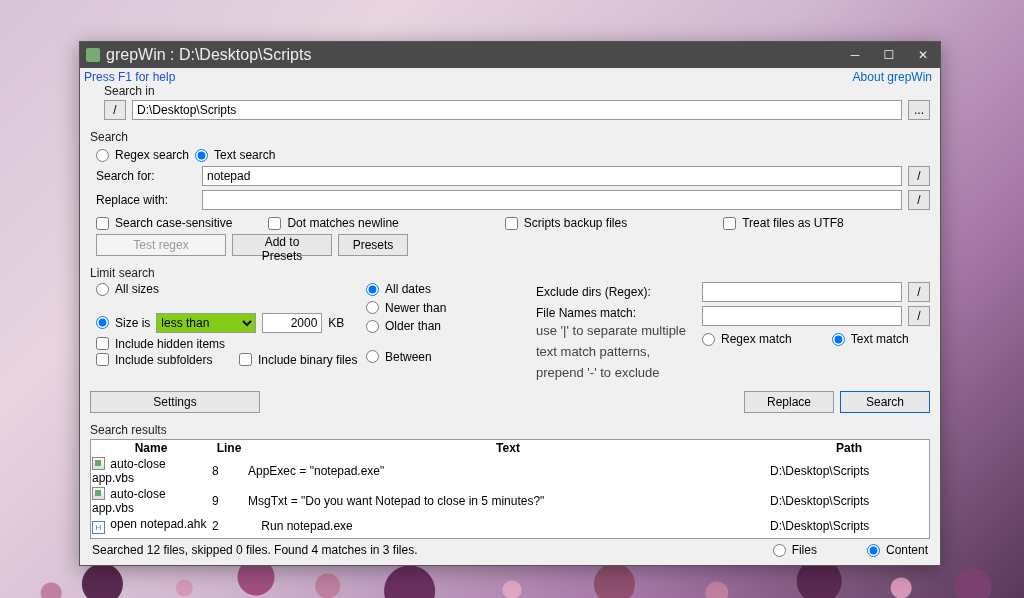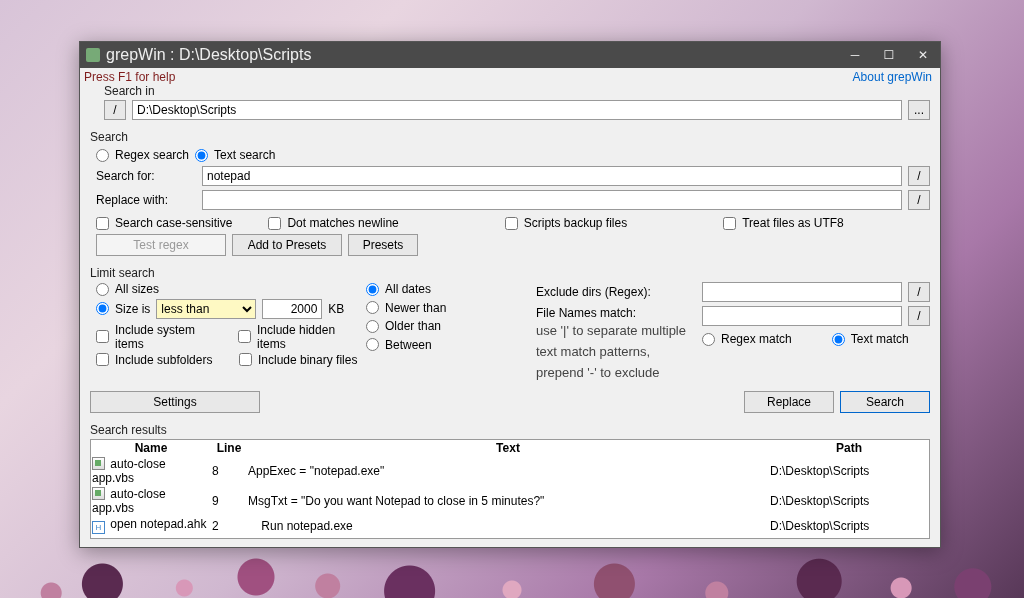--- a/index.html
+++ b/index.html
@@ -8,33 +8,33 @@
   .flowers { position: absolute; left: 0; right: 0; bottom: 0; height: 140px; background: radial-gradient(circle at 10% 90%, #5a2a50 0 20px, transparent 21px), radial-gradient(circle at 25% 85%, #a05080 0 18px, transparent 19px), radial-gradient(circle at 40% 95%, #6a3060 0 25px, transparent 26px), radial-gradient(circle at 60% 90%, #905070 0 20px, transparent 21px), radial-gradient(circle at 80% 88%, #5a2a50 0 22px, transparent 23px), radial-gradient(circle at 95% 92%, #7a4070 0 18px, transparent 19px); }
   .flowers2 { position: absolute; left: 0; right: 0; bottom: 0; height: 100px; background: radial-gradient(circle at 5% 95%, #c080a0 0 10px, transparent 11px), radial-gradient(circle at 18% 90%, #d898b8 0 8px, transparent 9px), radial-gradient(circle at 32% 88%, #c080a0 0 12px, transparent 13px), radial-gradient(circle at 50% 92%, #e0a8c0 0 9px, transparent 10px), radial-gradient(circle at 70% 95%, #c080a0 0 11px, transparent 12px), radial-gradient(circle at 88% 90%, #d898b8 0 10px, transparent 11px); }
 
   .window { position: absolute; left: 79px; top: 41px; width: 862px; background: #f0f0f0; box-shadow: 0 4px 20px rgba(0,0,0,.35); border: 1px solid #555; }
   .titlebar { height: 26px; background: #4a4a4a; color: #eee; display: flex; align-items: center; padding-left: 6px; }
   .titlebar .appicon { width: 14px; height: 14px; background: #7a7; border-radius: 2px; margin-right: 6px; display:inline-block;}
   .title-text { flex: 1; font-size: 16px; }
   .winbtn { width: 34px; height: 26px; display: flex; align-items: center; justify-content: center; color: #eee; }
 
   .help-row { display: flex; padding: 2px 8px 0 4px; }
-  .help-text { flex: 1; color: #7f1d1d; }
+  .help-text { flex: 1; color: #1d4ed8; }
   .about-link { color: #0066cc; cursor: pointer; }
 
   .client { padding: 0 10px 8px 10px; }
   .section-label { color: #222; margin-bottom: 2px; }
   .row { display: flex; align-items: center; gap: 6px; }
 
   input[type=text].field { height: 20px; border: 1px solid #999; padding: 1px 4px; background: #fff; }
   .smallbtn { height: 20px; min-width: 22px; border: 1px solid #999; background: #e8e8e8; display: inline-flex; align-items: center; justify-content: center; padding: 0 4px; }
   button.bigbtn { height: 22px; border: 1px solid #999; background: #e8e8e8; padding: 0 10px; }
   button.bigbtn.primary { border: 1px solid #0066cc; }
   button.bigbtn:disabled { color: #999; background: #f4f4f4; }
-  select.combo { height: 20px; border: 1px solid #999; background: #fef9c3; }
+  select.combo { height: 20px; border: 1px solid #999; background: #84cc16; }
 
   .radio, .check { display: inline-flex; align-items: center; gap: 4px; }
   .radio input, .check input { margin: 0 2px 0 0; width: 13px; height: 13px; }
   .results-wrap { border: 1px solid #999; background: #fff; height: 100px; overflow: auto; }
   .results-wrap table { width: 100%; border-collapse: collapse; }
   .fileicon { display: inline-block; width: 13px; height: 13px; margin-right: 2px; vertical-align: -2px; }
   .fileicon.vbs { background: linear-gradient(#fff,#ddd); border:1px solid #888; position:relative;}
   .fileicon.vbs::after{content:"";position:absolute;left:2px;top:2px;width:6px;height:6px;background:#6a6;}
   .fileicon.ahk { background: #fff; border:1px solid #48c; color:#48c; font-size:8px; line-height:11px; text-align:center;}
 
@@ -112,49 +112,45 @@
               <input type="checkbox" style="">
               <span>Scripts backup files</span>
             </label>
           <label class="check" style="margin-left:60px;">
               <input type="checkbox" style="">
               <span>Treat files as UTF8</span>
             </label>
         </div>
         <div class="row" style="margin-top:4px; gap:6px;">
           <button class="bigbtn" disabled="" style="width:130px;">Test regex</button>
-          <button class="bigbtn" style="width:110px;">Add to Presets</button>
+          <button class="bigbtn" style="width:100px;">Add to Presets</button>
           <button class="bigbtn" style="width:70px;">Presets</button>
         </div>
       </div>
     </div>
 
     <div style="margin-top:10px;">
       <div class="section-label">Limit search</div>
       <div style="display:flex; padding-left:6px;">
 
         <div style="width:270px;">
           <label class="radio">
               <input type="radio" name="sizer" style="">
               <span>All sizes</span>
             </label><br>
-          <div class="row" style="margin-top:0;">
+          <div class="row" style="margin-top:14px;">
             <label class="radio">
                 <input type="radio" name="sizer" checked="" style="">
                 <span>Size is</span>
               </label>
             <select class="combo" style="width:100px;"><option>less than</option></select>
             <input type="text" class="field" style="width: 60px; text-align: right;" value="2000">
             <span>KB</span>
           </div>
           <div class="row" style="margin-top:4px; gap:18px;">
-            <label class="check" style="width:125px;">
-                <input type="checkbox" style="">
-                <span>Include system items</span>
-              </label>
             <label class="check">
                 <input type="checkbox" style="">
                 <span>Include hidden items</span>
               </label>
           </div>
           <div class="row" style="margin-top:2px; gap:18px;">
             <label class="check" style="width:125px;">
                 <input type="checkbox" style="">
                 <span>Include subfolders</span>
               </label>
@@ -171,21 +167,21 @@
               <span>All dates</span>
             </label><br>
           <label class="radio" style="margin-top:2px;display:inline-flex;">
               <input type="radio" name="dater" style="">
               <span>Newer than</span>
             </label><br>
           <label class="radio" style="margin-top:2px;display:inline-flex;">
               <input type="radio" name="dater" style="">
               <span>Older than</span>
             </label><br>
-          <label class="radio" style="margin-top:2px;display:inline-flex;">
+          <label class="radio" style="margin-top:14px;display:inline-flex;">
               <input type="radio" name="dater" style="">
               <span>Between</span>
             </label>
         </div>
 
         <div style="flex:1;">
           <div class="row">
             <span style="width:160px;">Exclude dirs (Regex):</span>
             <input type="text" class="field grow" value="" style="">
             <button class="smallbtn">/</button>
@@ -258,15 +254,26 @@
                 <td> Test Script.ahk</td>
                 <td>7</td>
                 <td style="white-space:pre;">    Run notepad.exe</td>
                 <td>D:\Desktop\Scripts</td>
               </tr>
             </tbody>
         </table>
       </div>
     </div>
 
+    <div class="statusbar">
+      <span class="status-text">Searched 12 files, skipped 0 files. Found 4 matches in 3 files.</span>
+      <label class="radio" style="margin-right:50px;">
+          <input type="radio" name="view" style="">
+          <span>Files</span>
+        </label>
+      <label class="radio">
+          <input type="radio" name="view" checked="" style="">
+          <span>Content</span>
+        </label>
+    </div>
 
   </div>
 </div>
 
 </body></html>

